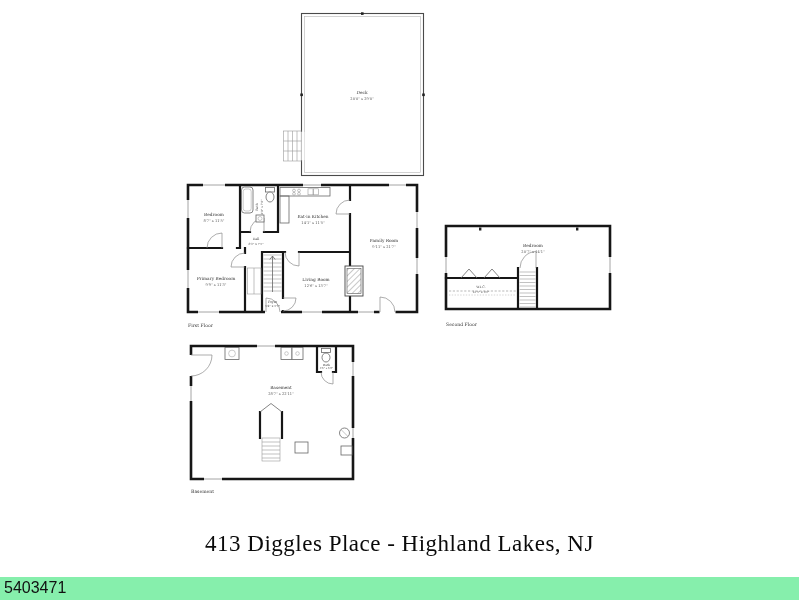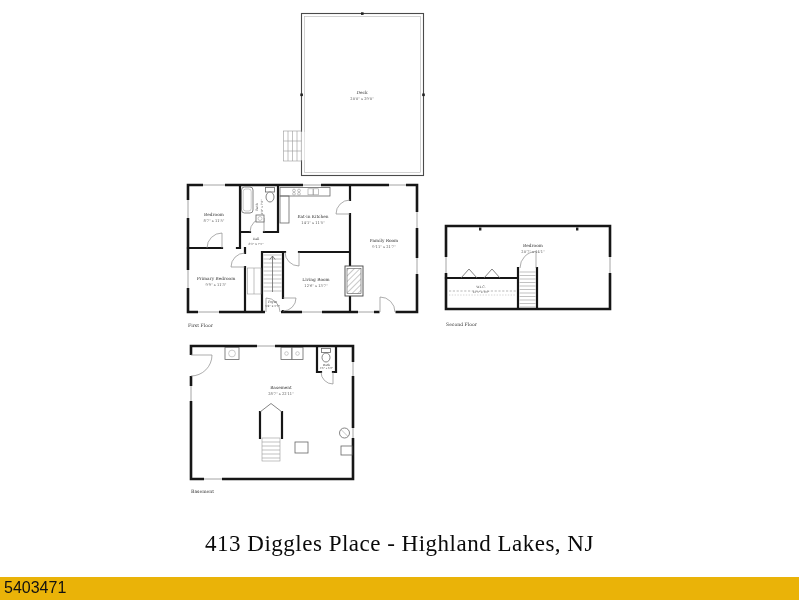--- a/index.html
+++ b/index.html
@@ -280,15 +280,15 @@
     </g>
     <rect x="341" y="446" width="11" height="9" class="fixture"></rect>
     <text x="281" y="389" class="room-name">Basement</text>
     <text x="281" y="394.5" class="room-dims">28'7" x 22'11"</text>
     <text x="191" y="493" class="floor-label">Basement</text>
   </g>
 </svg>
 
 <div id="address-title">413 Diggles Place - Highland Lakes, NJ</div>
 
-<div id="footer-bar" style="background: #eab308;">
+<div id="footer-bar" style="background: #86efac;">
   <span>5403471</span>
 </div>
 
 </body></html>

